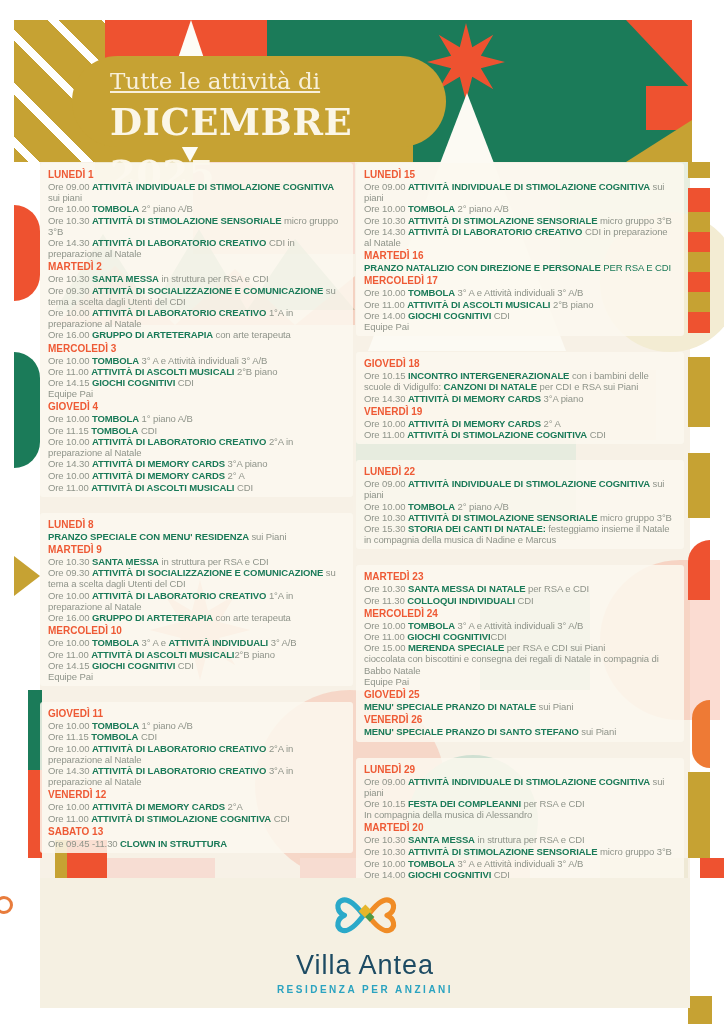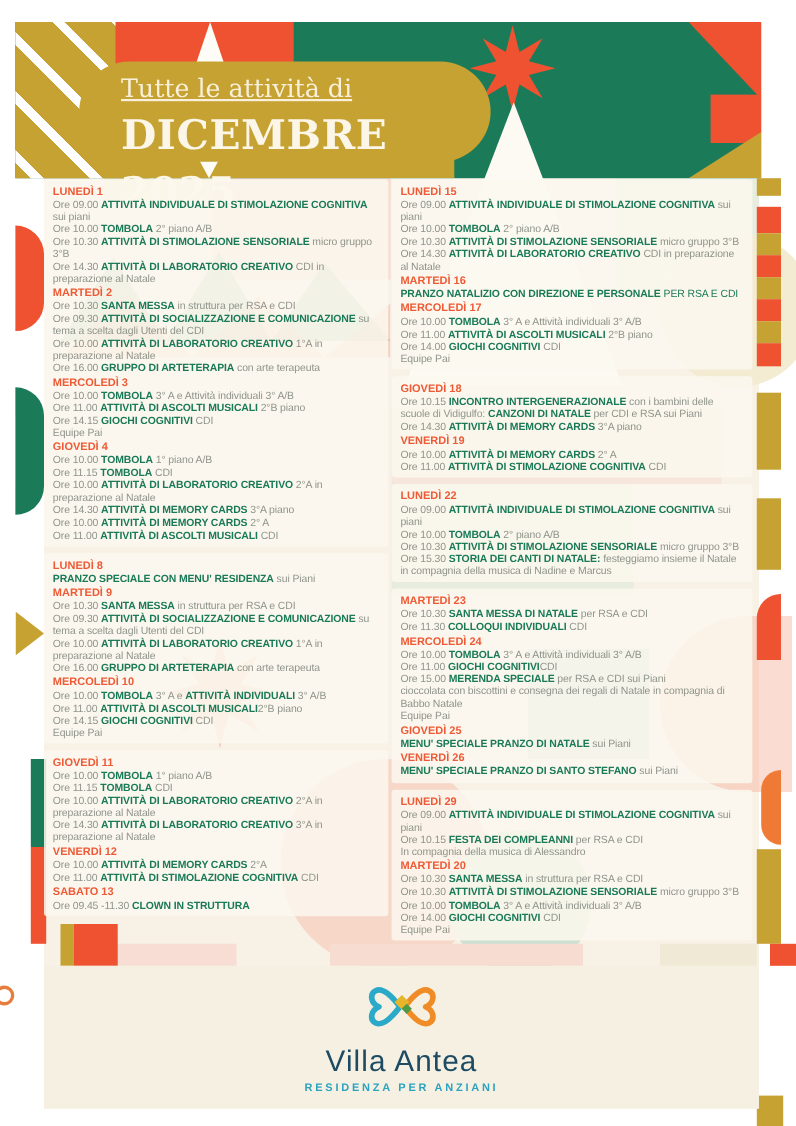--- a/index.html
+++ b/index.html
@@ -28,21 +28,21 @@
   
   .pill{position:absolute;left:72px;top:56px;width:374px;height:91px;background:#c6a233;border-radius:46px;z-index:3;
     padding:0;box-sizing:border-box;}
   .pill .t1{font-family:"DejaVu Serif",serif;color:#f8f0da;font-size:23px;line-height:26px;margin:12px 0 0 38px;text-decoration:underline;}
   .pill .t2{font-family:"DejaVu Serif",serif;color:#fbf6e7;font-size:37px;line-height:52px;font-weight:bold;margin:2px 0 0 38px;letter-spacing:.5px;}
   
   .bg{position:absolute;left:0;top:0;width:724px;height:1024px;z-index:0;}
   .cream-base{position:absolute;left:40px;top:162px;width:650px;height:716px;background:#f7f1e6;}
   .shape{position:absolute;}
   
-  .col{position:absolute;z-index:4;display:flex;flex-direction:column;gap:6px;}
+  .col{position:absolute;z-index:4;display:flex;flex-direction:column;gap:16px;}
   .col-left{left:40px;top:163px;width:313px;}
   .col-right{left:356px;top:163px;width:328px;}
   .panel{background:rgba(252,248,238,.85);border-radius:3px;padding:4px 8px 3px 8px;}
   .day-block{margin-bottom:1px;}
   .day-header{color:#ee5a35;font-weight:bold;font-size:10px;line-height:12px;margin:2px 0 0 0;}
   .activity-line{font-size:9.5px;line-height:11.2px;color:#8f948a;letter-spacing:-0.1px;}
   .sb{color:#1a7a58;font-weight:bold;}
   .sg{color:#1a7a58;}
   .sn{color:#8f948a;}
   

